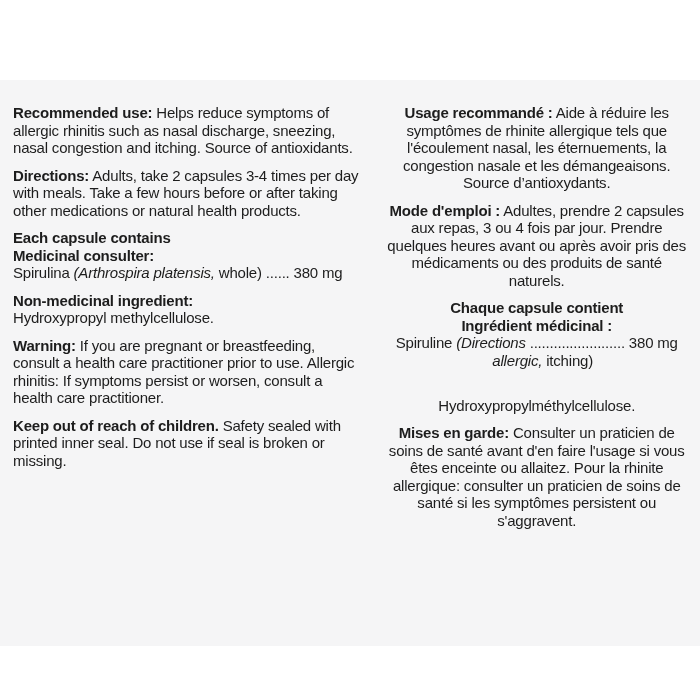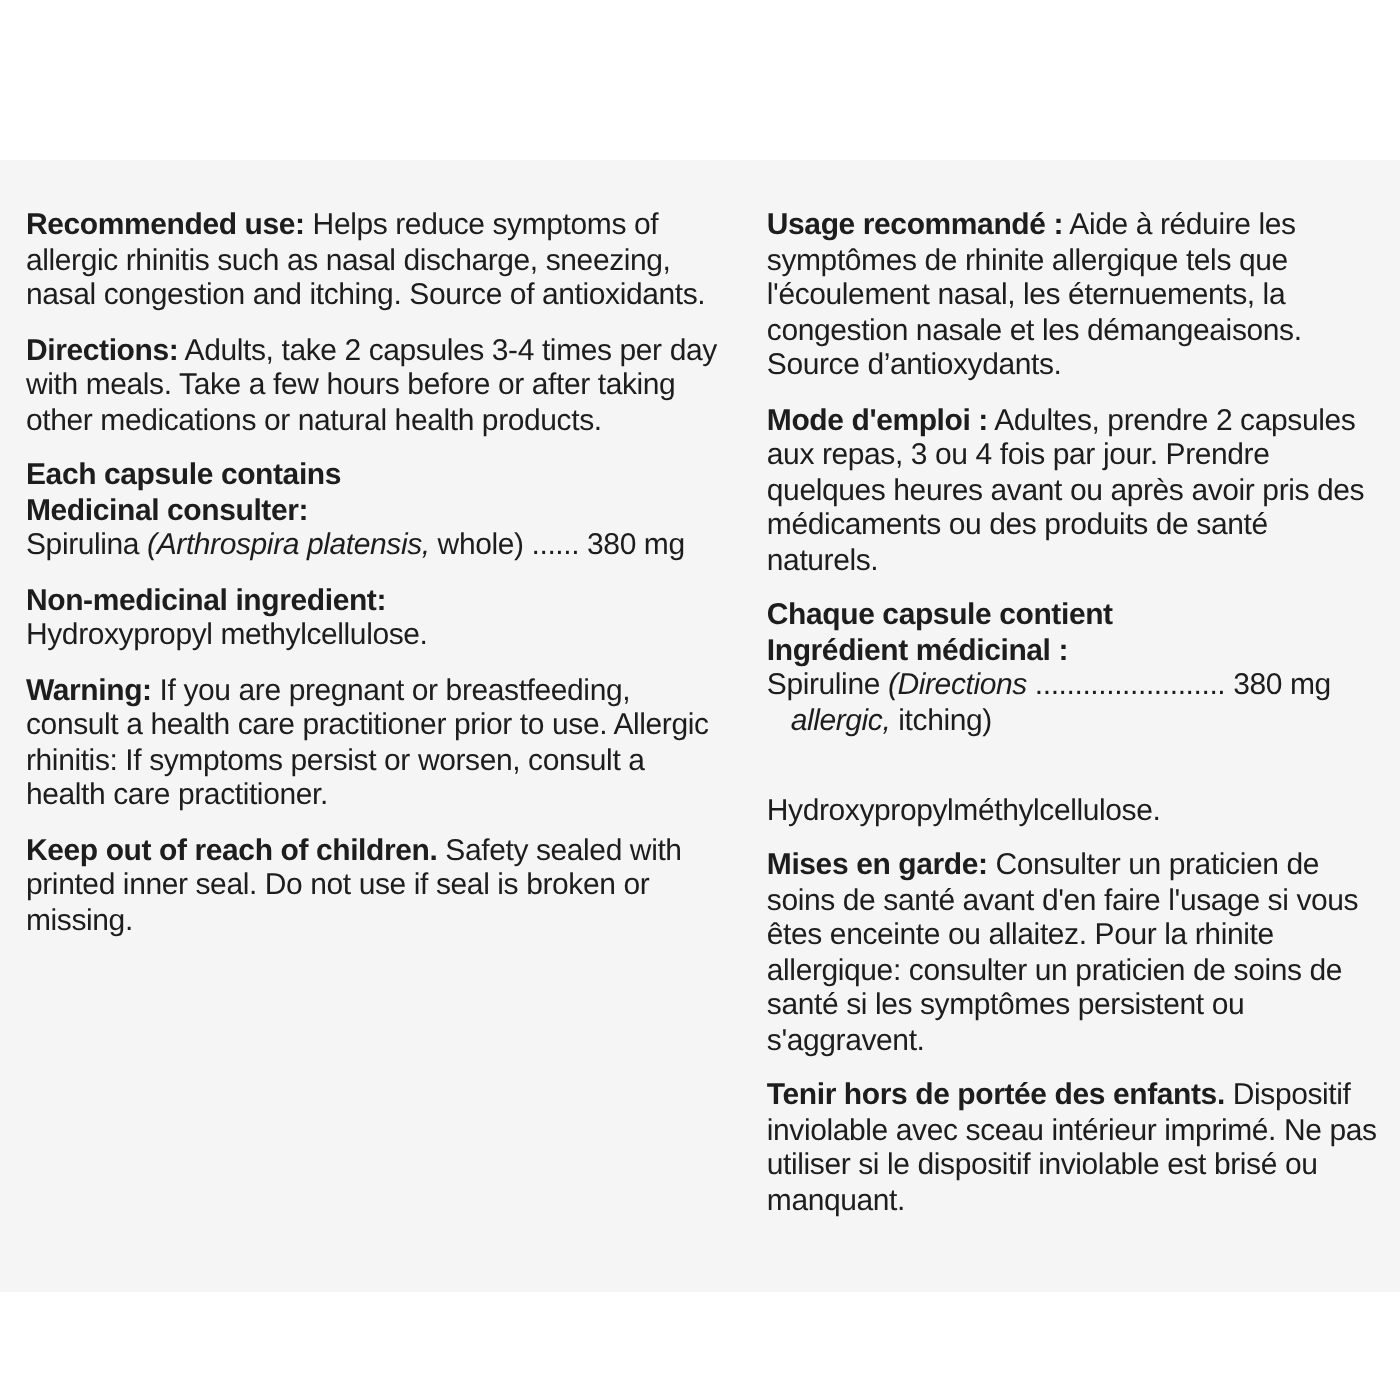--- a/index.html
+++ b/index.html
@@ -28,21 +28,21 @@
     padding:24px 10px 0 13px;
     display:flex;
     align-items:flex-start;
   }
   .col{
     font-size:15px;
     line-height:17.5px;
     letter-spacing:-0.2px;
   }
   .col-english{width:352px;margin-right:20px;}
-  .col-french{width:308px;}
+  .col-french{width:308px;text-align:center;}
   .para{
     white-space:pre-wrap;
     margin:0 0 10px 0;
   }
   .run-normal{font-weight:normal;font-style:normal;}
   .run-bold{font-weight:bold;font-style:normal;}
   .run-italic{font-weight:normal;font-style:italic;}
 </style>
 </head>
 <body>
@@ -63,16 +63,15 @@
     <div class="col col-french">
         <p class="para"><span class="run-bold">Usage recommandé :</span><span class="run-normal"> Aide à réduire les symptômes de rhinite allergique tels que l'écoulement nasal, les éternuements, la congestion nasale et les démangeaisons. Source d’antioxydants.</span></p>
         <p class="para"><span class="run-bold">Mode d'emploi :</span><span class="run-normal"> Adultes, prendre 2 capsules aux repas, 3 ou 4 fois par jour. Prendre quelques heures avant ou après avoir pris des médicaments ou des produits de santé naturels.</span></p>
         <p class="para"><span class="run-bold">Chaque capsule contient
 Ingrédient médicinal :</span><span class="run-normal">
 Spiruline </span><span class="run-italic">(Directions</span><span class="run-normal"> ........................ 380 mg
    </span><span class="run-italic">allergic,</span><span class="run-normal"> itching)</span></p>
         <p class="para"><span class="run-normal">
 Hydroxypropylméthylcellulose.</span></p>
         <p class="para"><span class="run-bold">Mises en garde:</span><span class="run-normal"> Consulter un praticien de soins de santé avant d'en faire l'usage si vous êtes enceinte ou allaitez. Pour la rhinite allergique: consulter un praticien de soins de santé si les symptômes persistent ou s'aggravent.</span></p>
-        <p class="para"><span class="run-bold">Tenir hors de portée des enfants.</span><span class="run-normal"> Dispositif inviolable avec sceau intérieur imprimé. Ne pas utiliser si le dispositif inviolable est brisé ou manquant.</span></p>
       </div>
   </div>
 </div>
 
 </body></html>

